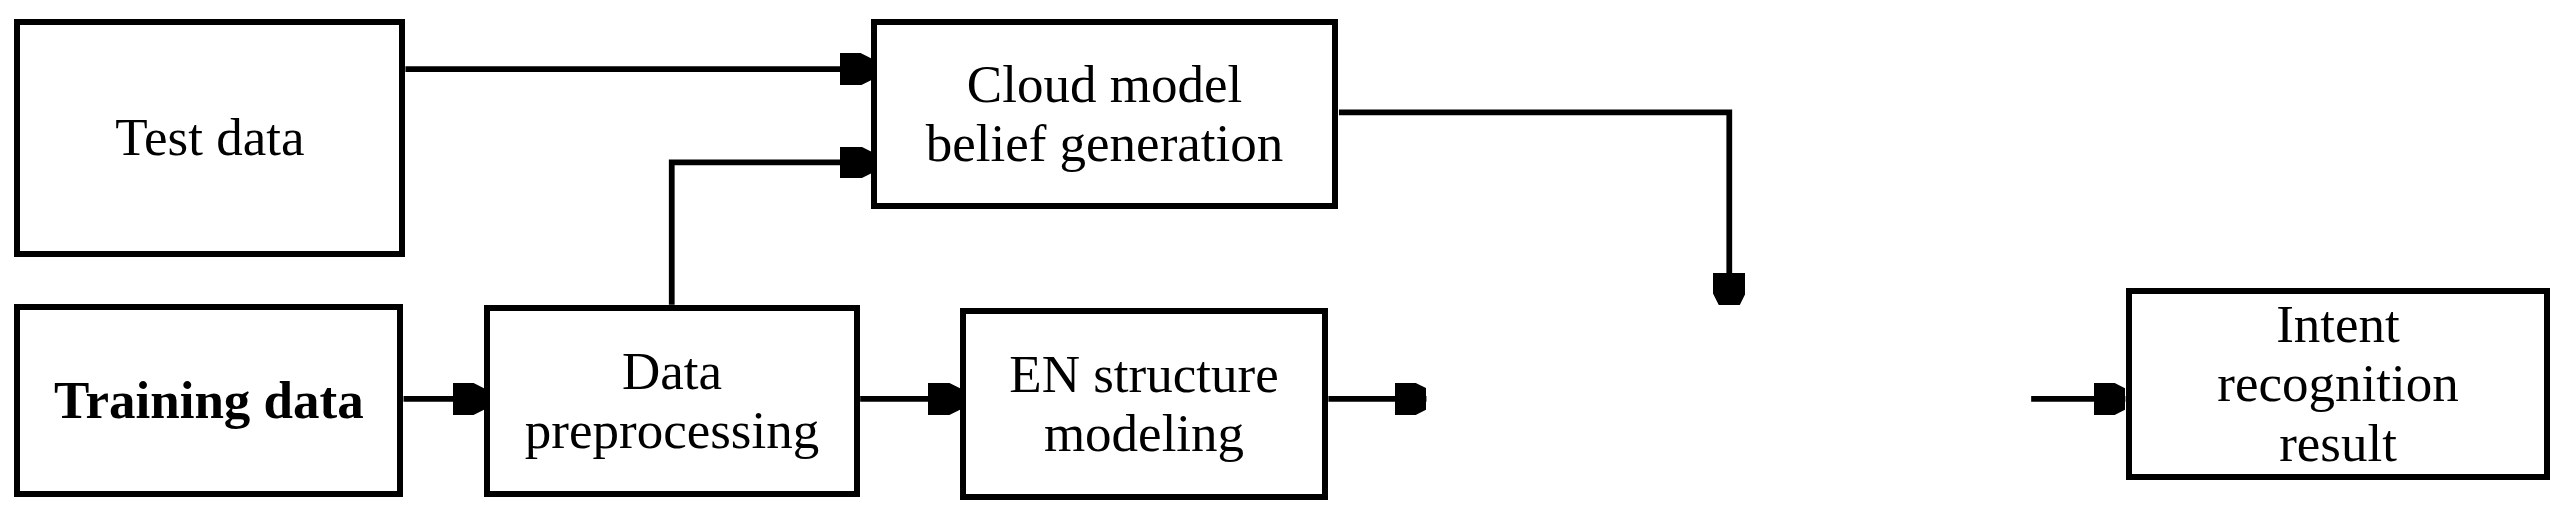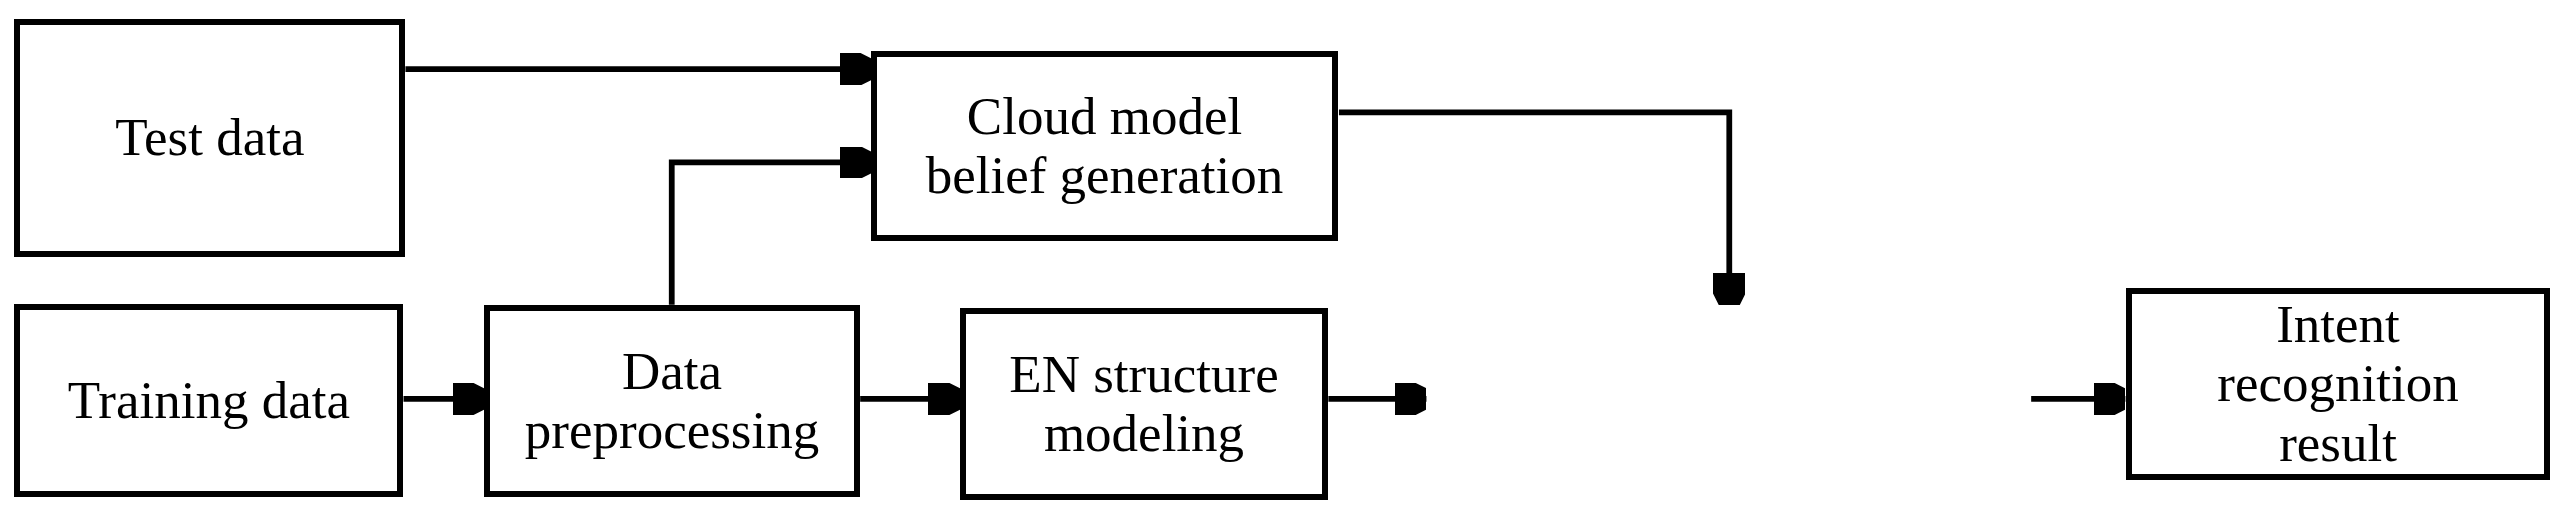--- a/index.html
+++ b/index.html
@@ -34,22 +34,22 @@
     border:6.7px solid var(--line);
     display:flex;
     align-items:center;
     justify-content:center;
     text-align:center;
     font-size:53px;
     line-height:1.12;
     white-space:pre-line;
   }
   .b-test      {left:14.4px;   top:19px;  width:391px; height:238px;}
-  .b-cloud     {left:871px;  top:19px;  width:467px; height:190px;margin-top:32px;}
-  .b-training  {left:14.4px;   top:304px; width:389px; height:193px;}
+  .b-cloud     {left:871px;  top:19px;  width:467px; height:190px;}
+  .b-training  {left:14.4px;   top:304px; width:389px; height:193px;font-weight:bold;}
   .b-preproc   {left:484px;  top:305px; width:376px; height:192px;}
   .b-structure {left:960px;  top:308px; width:368px; height:192px;}
   .b-reasoning {left:1427px; top:305px; width:605px; height:190px;}
   .b-intent    {left:2126px; top:288px; width:424px; height:192px;}
 </style>
 </head>
 <body>
 
 <div class="stage">
 

